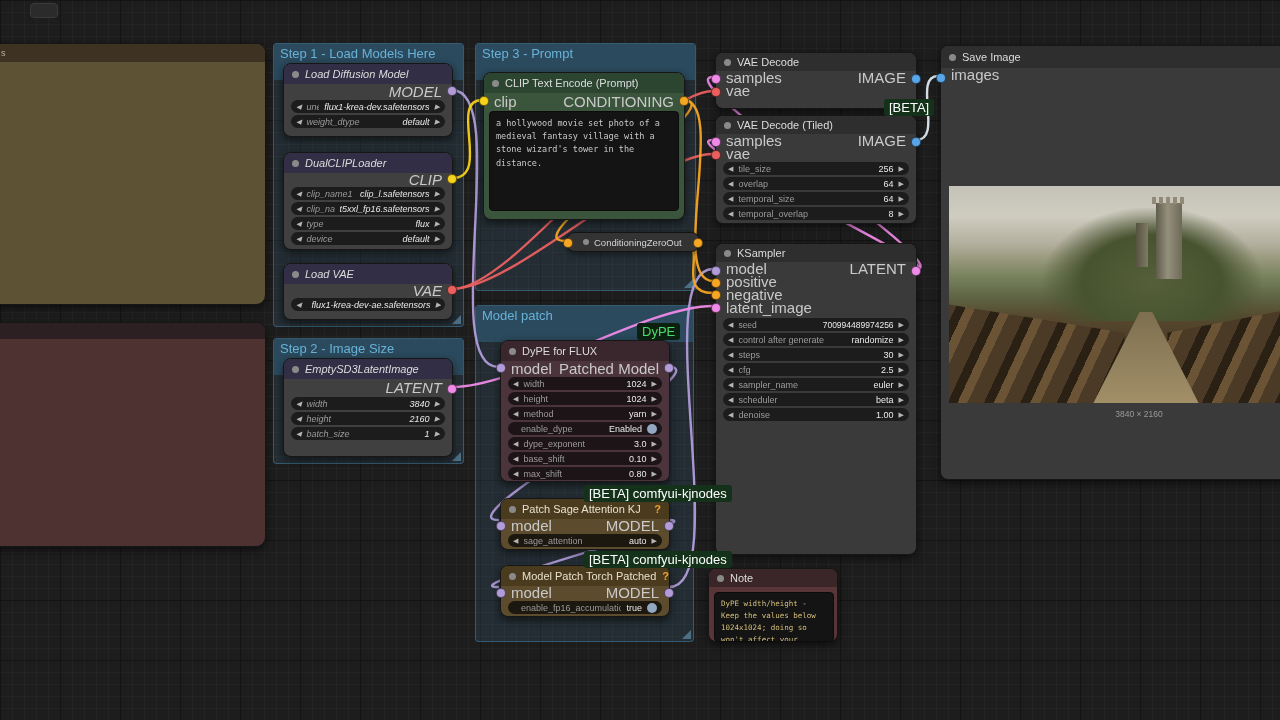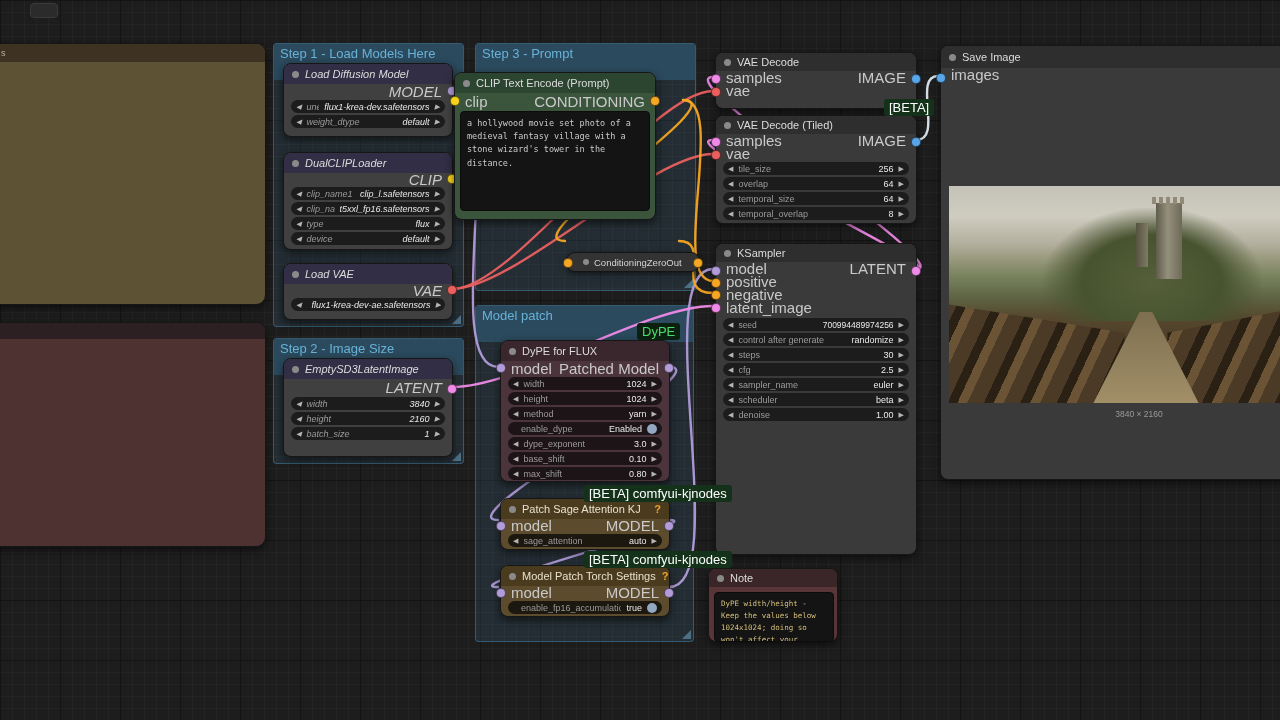--- a/index.html
+++ b/index.html
@@ -42,21 +42,21 @@
   .widget .arrow{color:#b5b5b5;font-size:7px;flex:0 0 auto;cursor:pointer;}
   .widget .wname{flex:1 1 auto;margin:0 5px;white-space:nowrap;overflow:hidden;}
   .widget .wvalue{color:#e9e9e9;white-space:nowrap;margin-right:5px;}
   .widget.sm{font-size:8.5px;}
   .widget .toggle-knob{width:10px;height:10px;border-radius:50%;background:#93a7c0;flex:0 0 auto;}
   .widget.toggle .wname{margin-left:8px;}
   
   .txt{position:absolute;background:#141414;border:1px solid #0c0c0c;border-radius:4px;color:#c9c9c9;font-family:"DejaVu Sans Mono",monospace;font-size:8.5px;line-height:1.55;padding:5px 6px;overflow:hidden;}
   .notetxt{color:#d6bf7c;font-size:7.5px;line-height:1.6;}
   
-  .pill{position:absolute;z-index:3;height:18px;background:#333;border:1px solid #141414;border-radius:9px;display:flex;align-items:center;gap:5px;padding:0 16px;font-size:10px;color:#d5d5d5;box-shadow:0 2px 6px rgba(0,0,0,.5);margin-top:20px;}
+  .pill{position:absolute;z-index:3;height:18px;background:#333;border:1px solid #141414;border-radius:9px;display:flex;align-items:center;gap:5px;padding:0 16px;font-size:10px;color:#d5d5d5;box-shadow:0 2px 6px rgba(0,0,0,.5);}
   .pill .cdot{width:6px;height:6px;}
   
   .badge{position:absolute;z-index:5;background:#14321a;color:#fff;font-size:13px;font-weight:normal;padding:1px 5px;border-radius:3px;white-space:nowrap;}
   .badge.dype{color:#4adb6a;background:#0c2010;}
   
   svg.wires{position:absolute;left:0;top:0;z-index:2;}
   svg.wires path{fill:none;stroke-width:2.4;stroke-linecap:round;opacity:.95;}
   
   .preview{position:absolute;left:8px;top:140px;width:390px;height:217px;overflow:hidden;background:linear-gradient(180deg,#c5c3b8 0%,#cfccc0 14%,#b5b1a0 26%,#97987c 34%,#77815c 42%,#5d6242 52%,#57492f 60%,#4a3a26 74%,#352a1c 100%);}
   .hill{position:absolute;left:24%;top:10%;width:56%;height:52%;background:radial-gradient(ellipse at 50% 66%,#55603a 0%,#47522f 45%,rgba(71,82,48,0) 72%);}
@@ -210,21 +210,21 @@
       <span class="arrow">▶</span>
     </div>
   <div class="widget">
       <span class="arrow">◀</span>
       <span class="wname">batch_size</span>
       <span class="wvalue">1</span>
       <span class="arrow">▶</span>
     </div>
 </div>
 
-<div class="node green" style="left:454px;top:72px;width:200px;height:146px">
+<div class="node green" style="left:483px;top:72px;width:200px;height:146px">
   <div class="hdr">
       <span class="cdot"></span>
       <span>CLIP Text Encode (Prompt)</span>
     </div>
   <div class="srow" style="height:16px">
     <span class="sl">clip</span>
     <span class="sr">CONDITIONING</span>
   </div>
   <span class="dot c-clip" style="left:-5px;top:23px"></span>
   <span class="dot c-cond" style="right:-5px;top:23px"></span>
@@ -308,21 +308,21 @@
       <span class="arrow">◀</span>
       <span class="wname">sage_attention</span>
       <span class="wvalue">auto</span>
       <span class="arrow">▶</span>
     </div>
 </div>
 
 <div class="node brown" style="left:500px;top:565px;width:168px;height:50px">
   <div class="hdr">
       <span class="cdot"></span>
-      <span>Model Patch Torch Settings</span>
+      <span>Model Patch Torch Patched</span>
       <span class="help">?</span>
     </div>
   <div class="srow" style="height:13px">
     <span class="sl">model</span>
     <span class="sr">MODEL</span>
   </div>
   <span class="dot c-model" style="left:-5px;top:22px"></span>
   <span class="dot c-model" style="right:-5px;top:22px"></span>
   <div class="widget toggle">
       <span class="wname">enable_fp16_accumulation</span>

